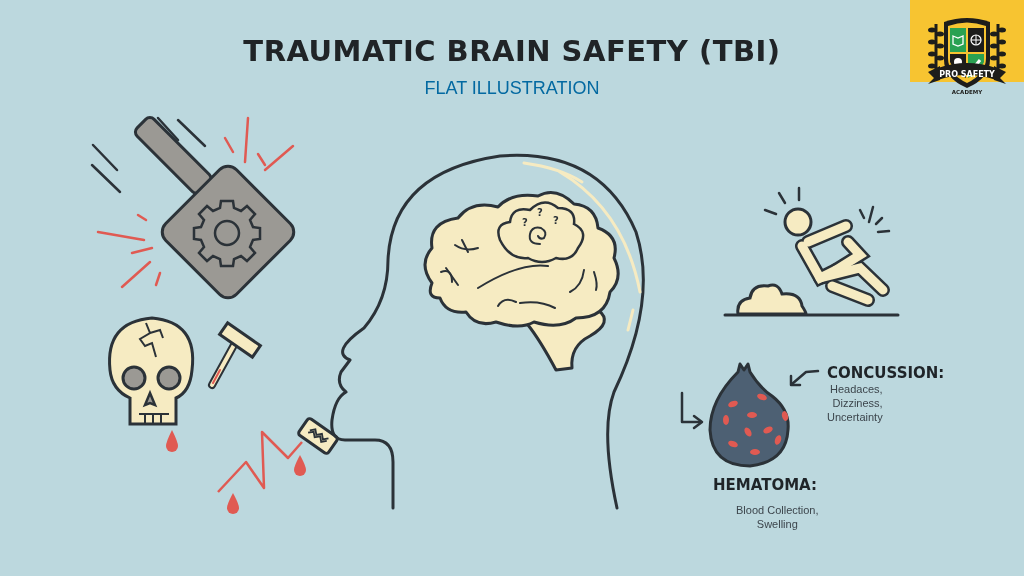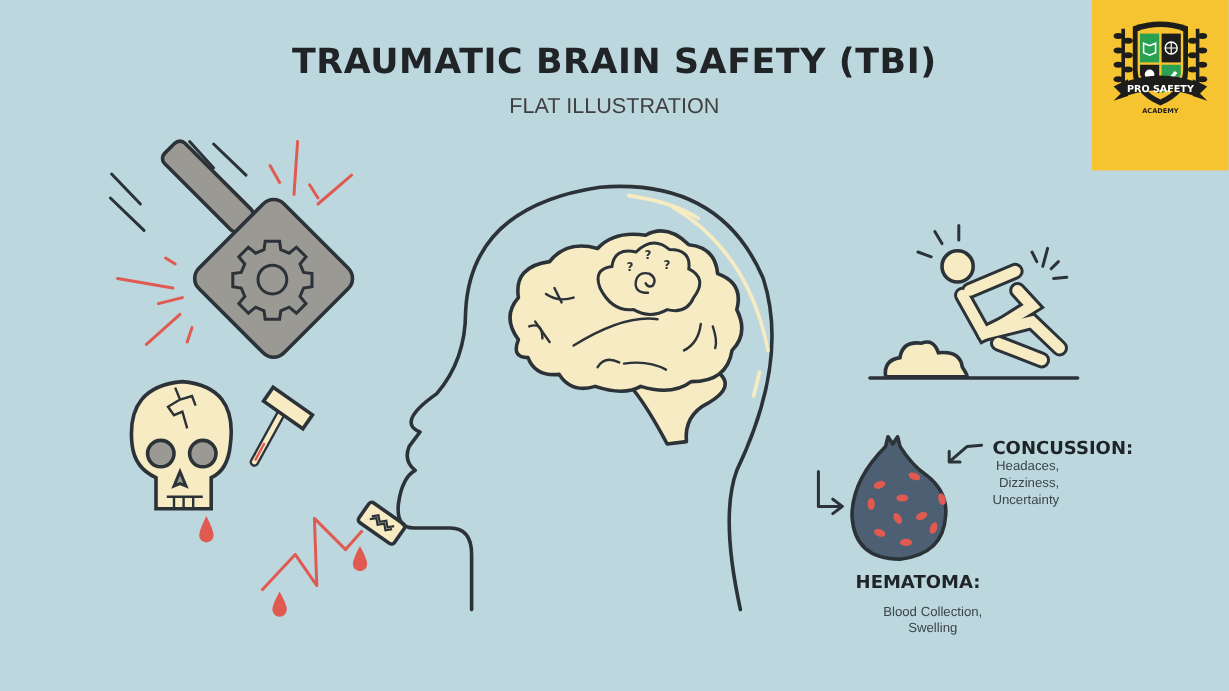--- a/index.html
+++ b/index.html
@@ -9,24 +9,24 @@
     font-family: "Liberation Sans", sans-serif;
     color: #23292e;
   }
   .title {
     position: absolute; left: 0; width: 1024px; top: 34px; text-align: center;
     font-family: "DejaVu Sans", sans-serif; font-weight: bold;
     font-size: 29px; letter-spacing: 0.5px; color: #202427;
   }
   .subtitle {
     position: absolute; left: 0; width: 1024px; top: 78px; text-align: center;
-    font-family: "Liberation Sans", sans-serif; font-size: 18px; color: #404040;
+    font-family: "Liberation Sans", sans-serif; font-size: 18px; color: #0369a1;
   }
   .badge {
-    position: absolute; left: 910px; top: 0; width: 114px; height: 142px;
+    position: absolute; left: 910px; top: 0; width: 114px; height: 82px;
     background: #f7c431;
   }
   .art { position: absolute; left: 0; top: 0; }
   .label-head {
     position: absolute; font-family: "DejaVu Sans", sans-serif; font-weight: bold;
     font-size: 15px; color: #1f2428;
   }
   .label-body {
     position: absolute; font-family: "Liberation Sans", sans-serif;
     font-size: 11px; line-height: 14px; color: #3c454c;

